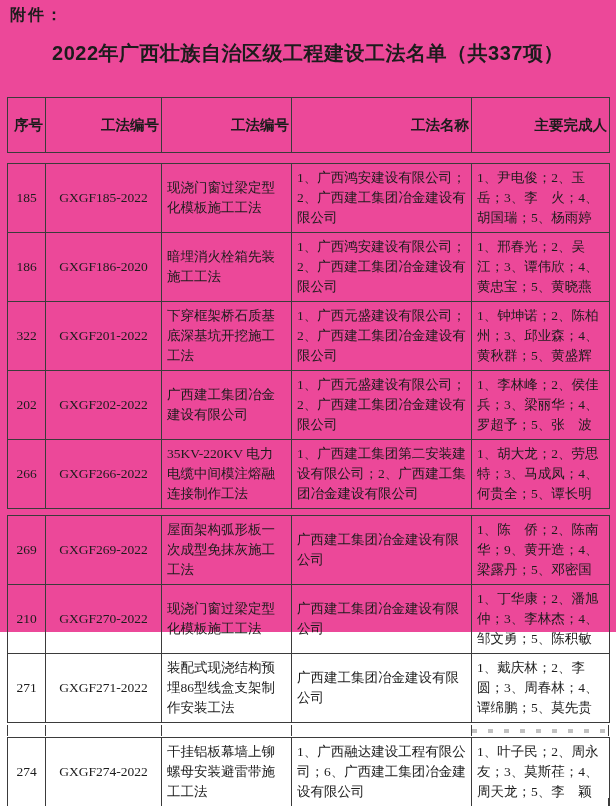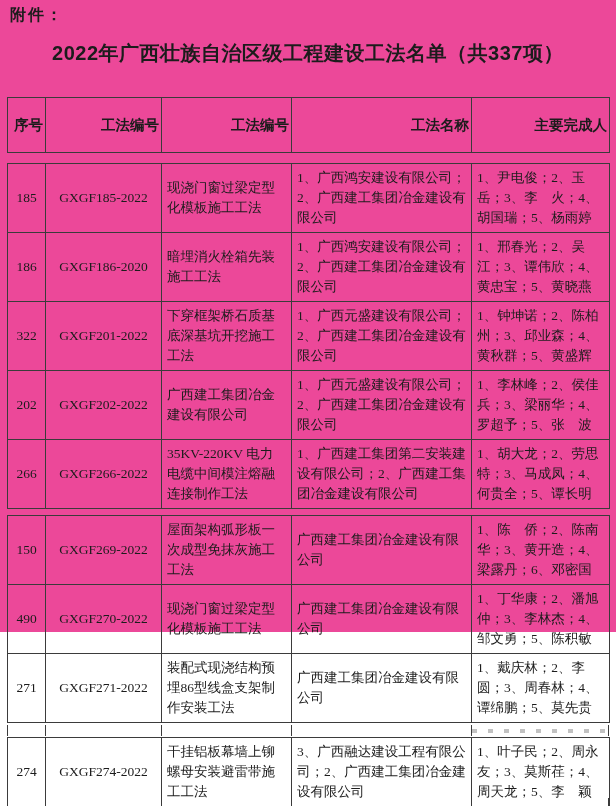--- a/index.html
+++ b/index.html
@@ -184,28 +184,28 @@
   <table class="grid" id="tbl-section-1">
     <colgroup>
       <col class="w0">
         <col class="w1">
         <col class="w2">
         <col class="w3">
         <col class="w4">
     </colgroup>
     <tbody>
         <tr>
-          <td class="c0">150</td>
+          <td class="c0">269</td>
           <td class="c1">GXGF269-2022</td>
           <td class="c2">屋面架构弧形板一次成型免抹灰施工工法</td>
           <td class="c3">广西建工集团冶金建设有限公司</td>
-          <td class="c4">1、陈　侨；2、陈南华；3、黄开造；4、梁露丹；6、邓密国</td>
-        </tr>
-        <tr>
-          <td class="c0">490</td>
+          <td class="c4">1、陈　侨；2、陈南华；9、黄开造；4、梁露丹；5、邓密国</td>
+        </tr>
+        <tr>
+          <td class="c0">210</td>
           <td class="c1">GXGF270-2022</td>
           <td class="c2">现浇门窗过梁定型化模板施工工法</td>
           <td class="c3">广西建工集团冶金建设有限公司</td>
           <td class="c4">1、丁华康；2、潘旭仲；3、李林杰；4、邹文勇；5、陈积敏</td>
         </tr>
         <tr>
           <td class="c0">271</td>
           <td class="c1">GXGF271-2022</td>
           <td class="c2">装配式现浇结构预埋86型线盒支架制作安装工法</td>
           <td class="c3">广西建工集团冶金建设有限公司</td>
@@ -230,21 +230,21 @@
         <col class="w1">
         <col class="w2">
         <col class="w3">
         <col class="w4">
     </colgroup>
     <tbody>
         <tr>
           <td class="c0">274</td>
           <td class="c1">GXGF274-2022</td>
           <td class="c2">干挂铝板幕墙上铆螺母安装避雷带施工工法</td>
-          <td class="c3">3、广西融达建设工程有限公司；2、广西建工集团冶金建设有限公司</td>
+          <td class="c3">1、广西融达建设工程有限公司；6、广西建工集团冶金建设有限公司</td>
           <td class="c4">1、叶子民；2、周永友；3、莫斯荏；4、周天龙；5、李　颖</td>
         </tr>
       </tbody>
   </table>
 
   <div class="stub" id="bottom-stub">
     <div class="s0"></div>
     <div class="s1"></div>
     <div class="s2"></div>
     <div class="s3"></div>

